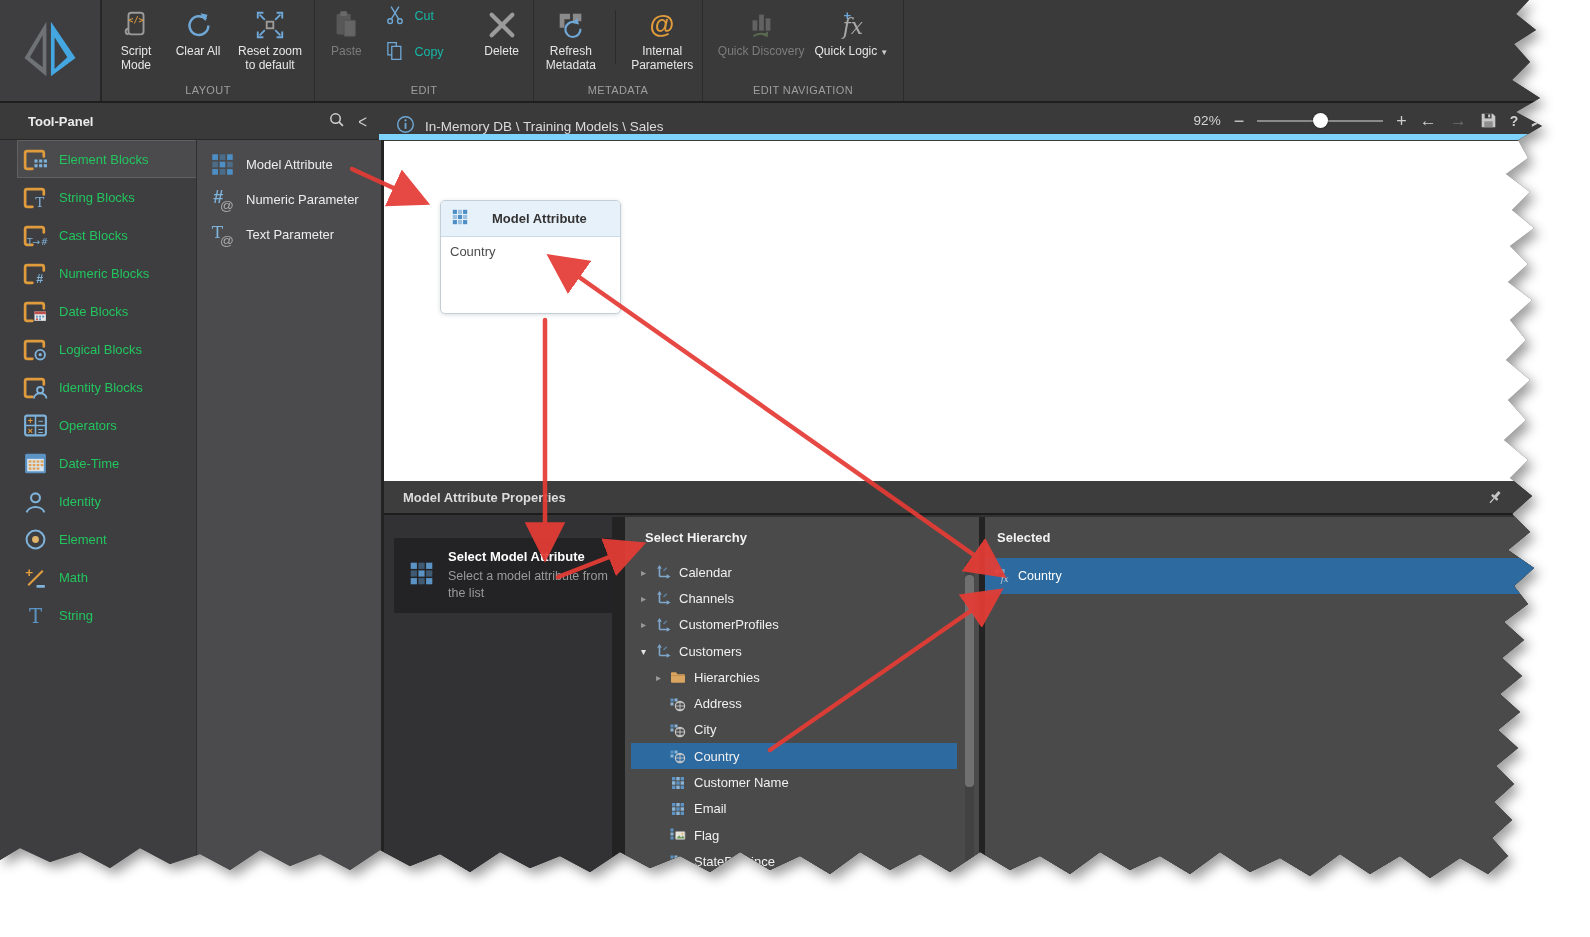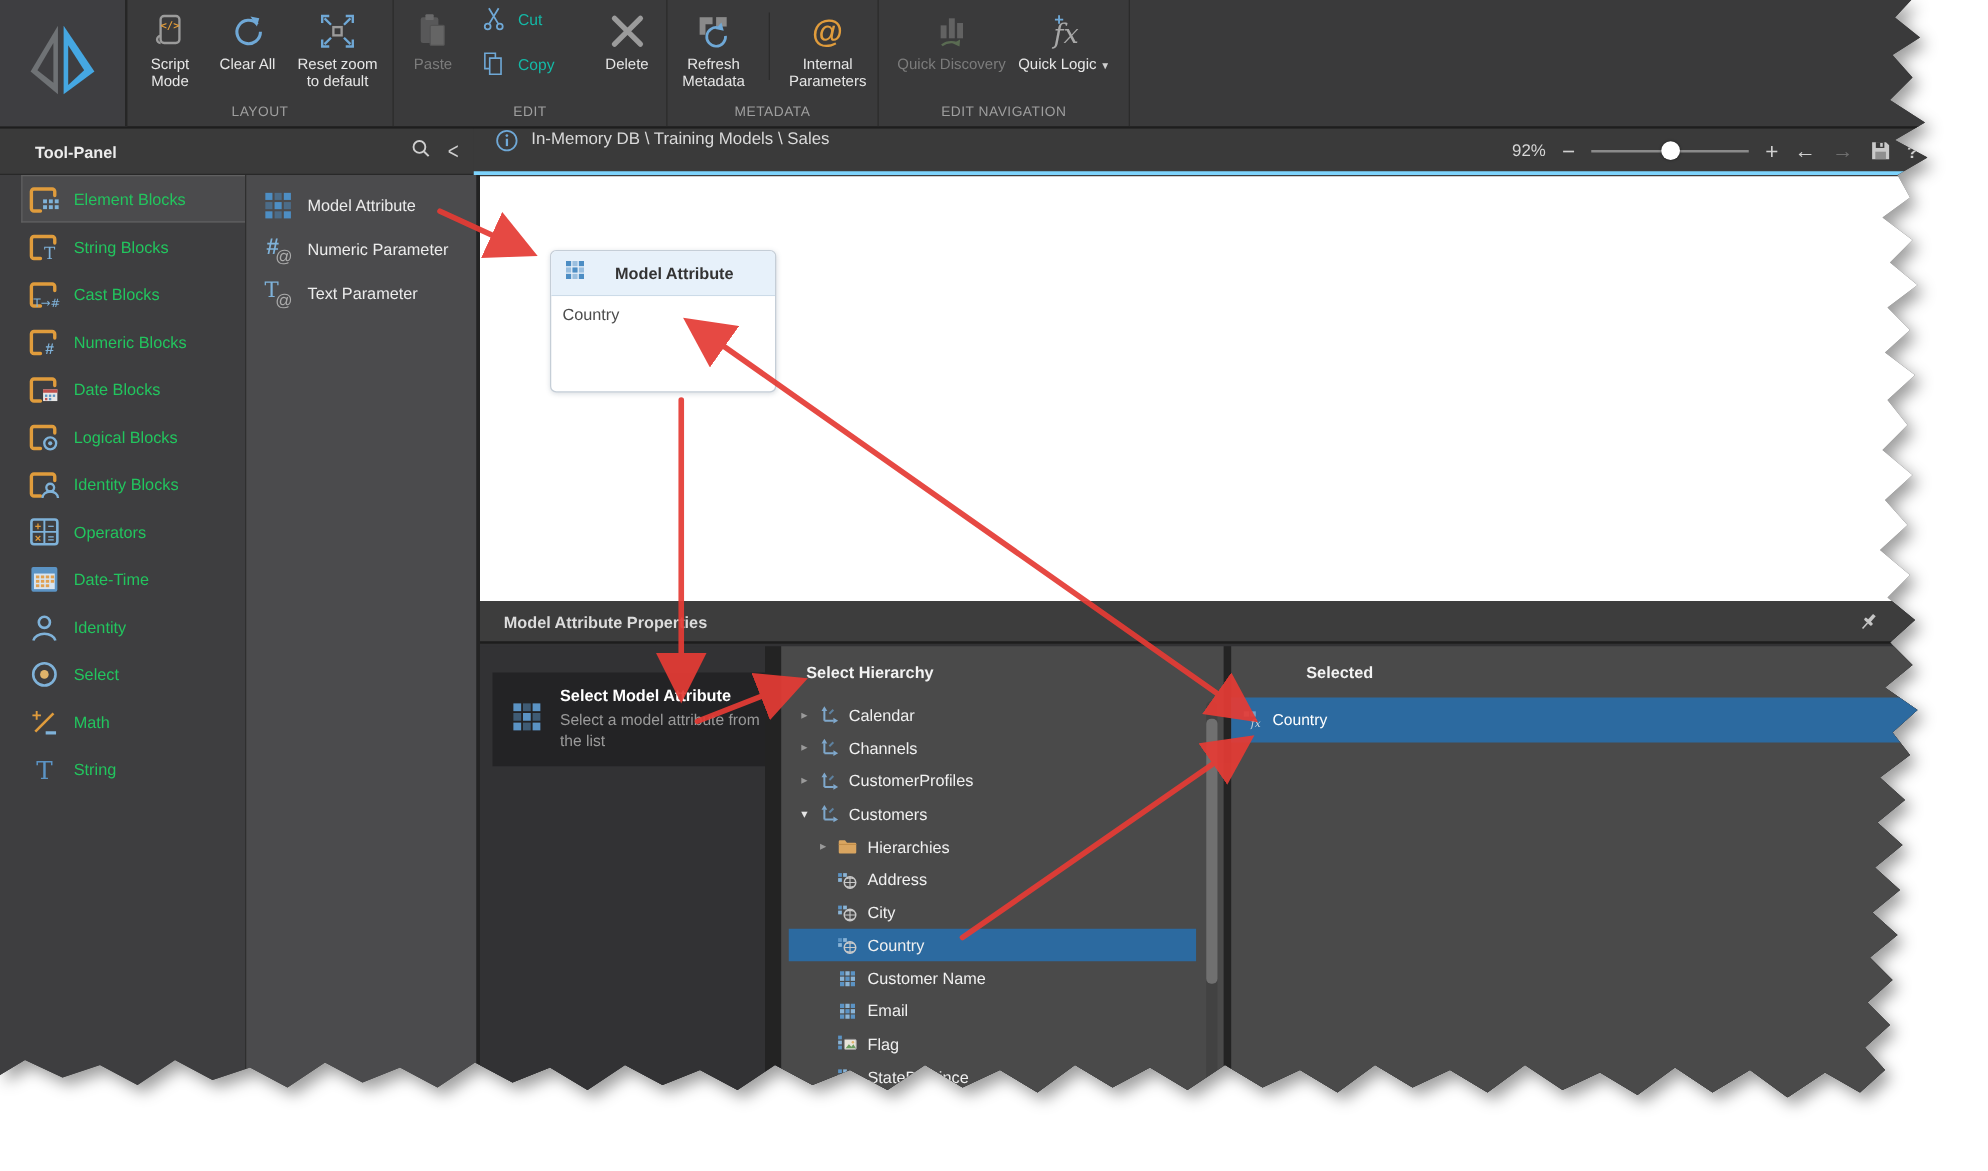--- a/index.html
+++ b/index.html
@@ -26,21 +26,21 @@
   .tb-small{display:flex;align-items:center;gap:8px;color:#14b8a6;font-size:12.5px;cursor:default;}
   .tb-small svg{width:22px;height:22px;}
   .tb-innerdiv{width:1px;background:#2b2b2b;margin:10px 9px 20px;}
   .dd-arrow{font-size:8px;color:#cfcfcf;margin-left:3px;}
   
   .toolpanel-header{position:absolute;left:0;top:103px;width:379px;height:37px;background:#3a3a3a;border-bottom:1px solid #282828;box-sizing:border-box;display:flex;align-items:center;padding:0 12px 0 28px;}
   .tp-title{font-weight:bold;font-size:13px;color:#ececec;flex:1;}
   .tp-ic{display:flex;align-items:center;gap:13px;color:#cfcfcf;}
   .tp-ic svg{width:17px;height:17px;}
   .tp-chev{font-size:15px;color:#cfcfcf;transform:scaleY(1.25);}
-  .breadcrumb-bar{position:absolute;left:379px;top:103px;right:0;height:37px;background:#3a3a3a;border-bottom:3px solid #7dd3fc;box-sizing:border-box;display:flex;align-items:flex-start;padding-left:17px;}
+  .breadcrumb-bar{position:absolute;left:379px;top:103px;right:16px;height:37px;background:#3a3a3a;border-bottom:6px solid #7dd3fc;box-sizing:border-box;display:flex;align-items:flex-end;padding-left:17px;}
   .bc-info svg{width:19px;height:19px;display:block;}
   .crumb{margin-left:10px;font-size:13.5px;color:#dadada;}
   .zoom-controls{position:absolute;right:34px;top:0;height:35px;display:flex;align-items:center;gap:13px;color:#cfcfcf;}
   .zl{font-size:13.5px;color:#d6d6d6;}
   .zsym{font-size:18px;line-height:1;}
   .slider{position:relative;width:126px;height:15px;}
   .slider .track{position:absolute;left:0;right:0;top:6.5px;height:2px;background:#8a8a8a;}
   .slider .thumb{position:absolute;left:44%;top:0;width:15px;height:15px;border-radius:50%;background:#fff;box-shadow:0 0 2px rgba(0,0,0,.6);}
   .zarrow{font-size:17px;}
   .dim{color:#6e6e6e;}
@@ -68,21 +68,21 @@
   .props-head{position:absolute;top:0;left:0;right:0;height:34px;background:#3d3d3d;border-bottom:2px solid #1d1d1d;display:flex;align-items:center;padding-left:19px;font-weight:bold;font-size:13px;color:#dcdcdc;box-sizing:border-box;}
   .pin{position:absolute;right:86px;top:8px;}
   .pin svg{width:18px;height:18px;display:block;}
   .props-body{position:absolute;top:36px;left:0;right:0;bottom:0;}
   .col-selector{position:absolute;left:0;top:0;bottom:0;width:228px;background:#323234;}
   .divA{position:absolute;left:228px;width:13px;top:0;bottom:0;background:#232323;}
   .col-hierarchy{position:absolute;left:241px;width:354px;top:0;bottom:0;background:#4a4a4a;}
   .divB{position:absolute;left:595px;width:6px;top:0;bottom:0;background:#232323;}
   .col-selected{position:absolute;left:601px;right:0;top:0;bottom:0;background:#4a4a4a;}
   .col-title{padding:13px 0 0 20px;font-size:13px;font-weight:bold;color:#f2f2f2;}
-  .col-selected .col-title{padding-left:12px;margin-left:48px;}
+  .col-selected .col-title{padding-left:12px;}
   .selector-item{position:absolute;left:10px;right:0;top:21px;height:75px;background:#232325;display:flex;align-items:center;gap:13px;padding-left:14px;box-sizing:border-box;cursor:default;}
   .selector-item svg{width:27px;height:27px;flex:none;}
   .sel-t1{font-size:13px;font-weight:bold;color:#fff;margin-bottom:4px;}
   .sel-t2{font-size:12.5px;color:#9a9a9a;width:162px;line-height:17px;}
   .tree{position:absolute;left:0;right:22px;top:42px;bottom:0;overflow:hidden;}
   .tree-row{height:26.3px;display:flex;align-items:center;font-size:13px;color:#f0f0f0;margin-left:6px;cursor:default;box-sizing:border-box;}
   .tree-row.selected{background:#2c6aa0;}
   .tw-exp{width:14px;font-size:10px;color:#9a9a9a;text-align:left;flex:none;}
   .tw-exp.open{color:#e6e6e6;}
   .tw-icn{width:17px;height:16px;margin-right:7px;flex:none;}
@@ -427,21 +427,21 @@
             </span>
             <span>Identity</span>
           </div>
           <div class="side-item">
             <span class="icn">
               <svg viewBox="0 0 26 24">
                 <circle cx="13" cy="12" r="8.6" fill="none" stroke="#7fb2d9" stroke-width="2"></circle>
                 <circle cx="13" cy="12" r="3.3" fill="#e0b36a"></circle>
               </svg>
             </span>
-            <span>Select</span>
+            <span>Element</span>
           </div>
           <div class="side-item">
             <span class="icn">
               <svg viewBox="0 0 26 24">
                 <text x="7" y="11.5" font-size="13" font-weight="bold" fill="#e09c3c" text-anchor="middle">+</text>
                 <path d="M6 19.5 L20 5.5" stroke="#e09c3c" stroke-width="2"></path>
                 <path d="M14 20.5 h8" stroke="#7fb2d9" stroke-width="2.6"></path>
               </svg>
             </span>
             <span>Math</span>

